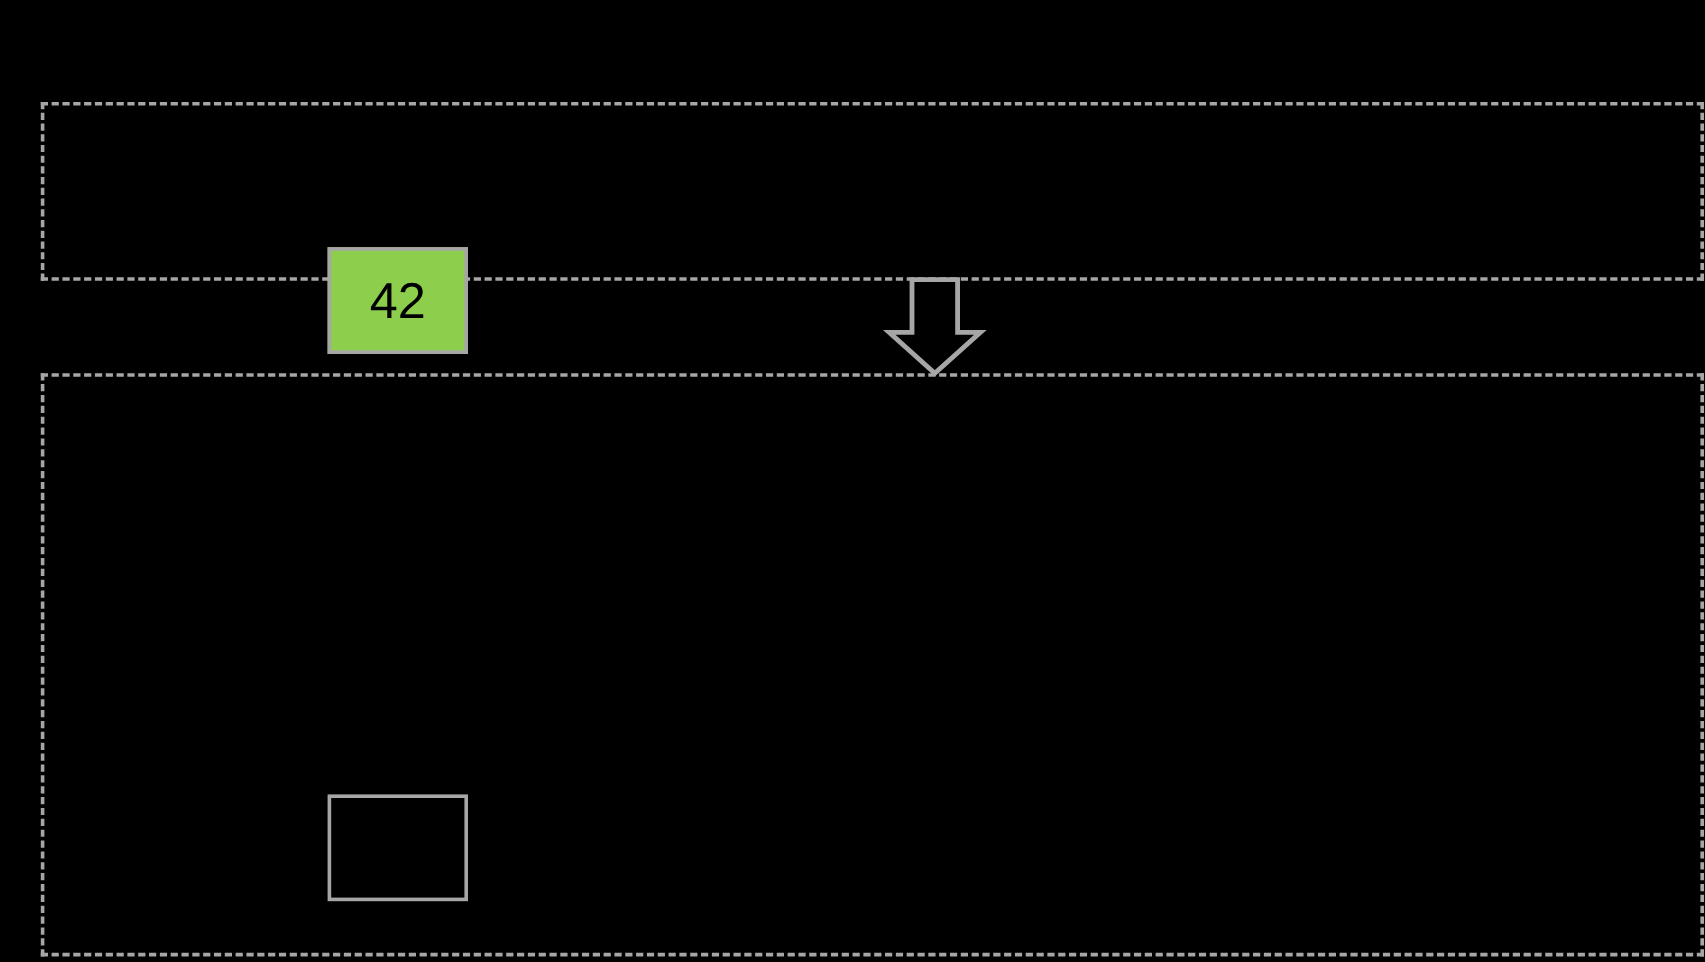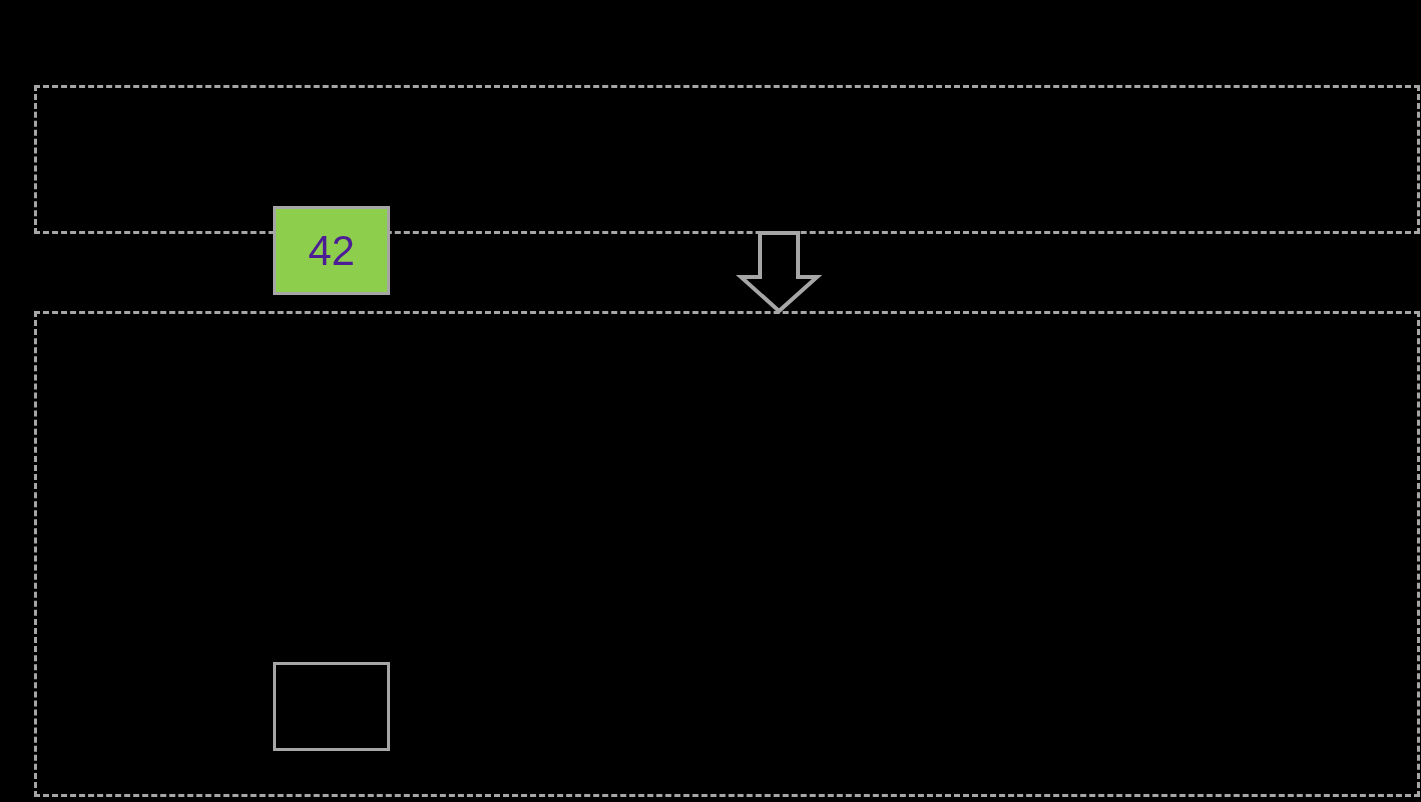--- a/index.html
+++ b/index.html
@@ -53,21 +53,21 @@
     display: flex;
     align-items: center;
     justify-content: center;
     font-size: 42px;
     line-height: 1;
     color: #000000;
     letter-spacing: 0px;
   }
   .value-box.filled {
     background: #8ece4d;
-    color: #4c1d95;
+    color: #000000;
   }
   .value-box.empty {
     background: #000000;
     color: transparent;
   }
 
   .box-source {
     left: 236px;
     top: 118px;
     width: 117px;

